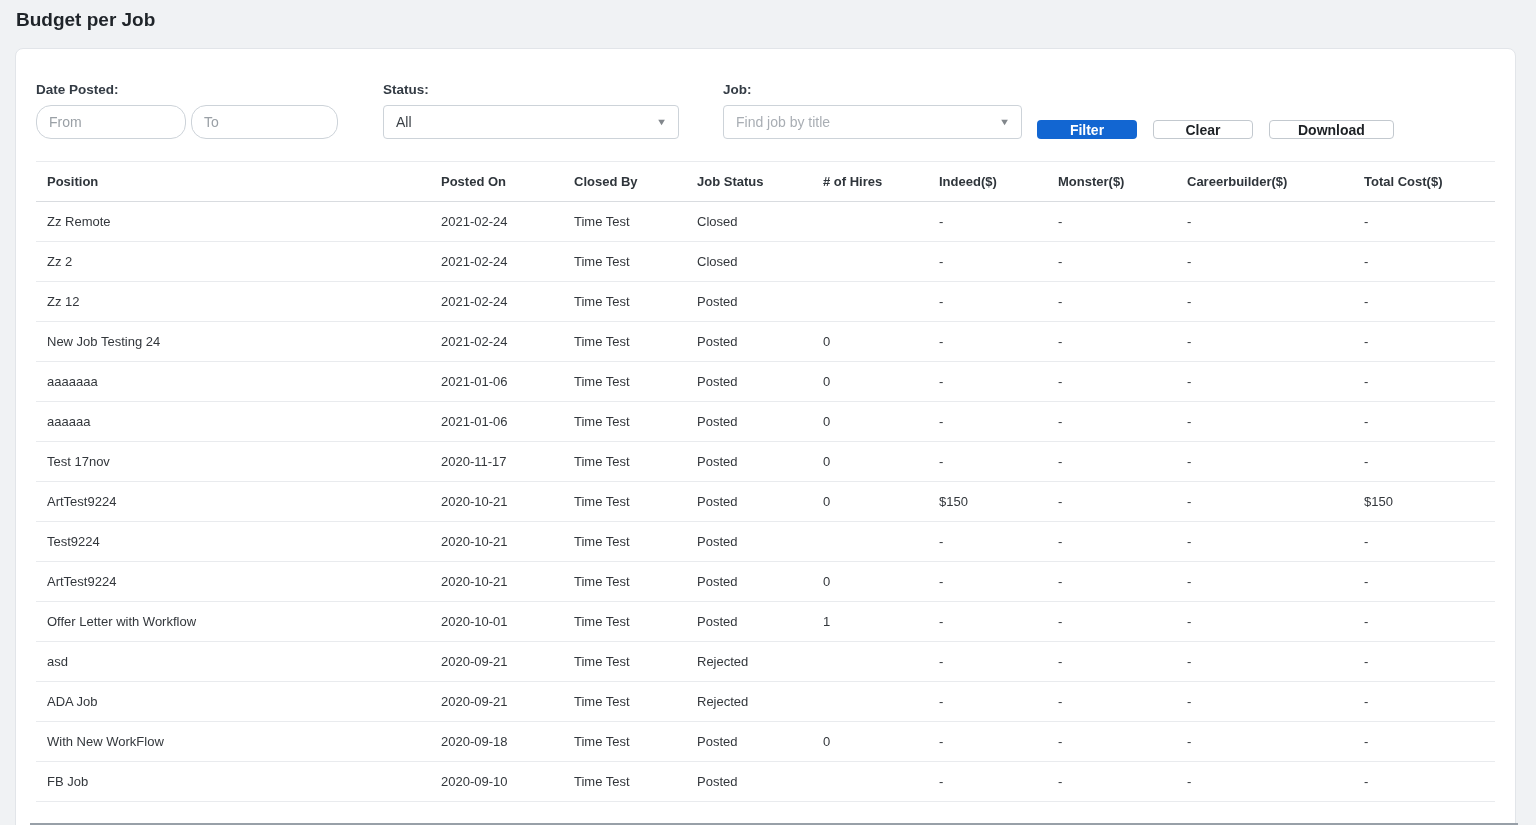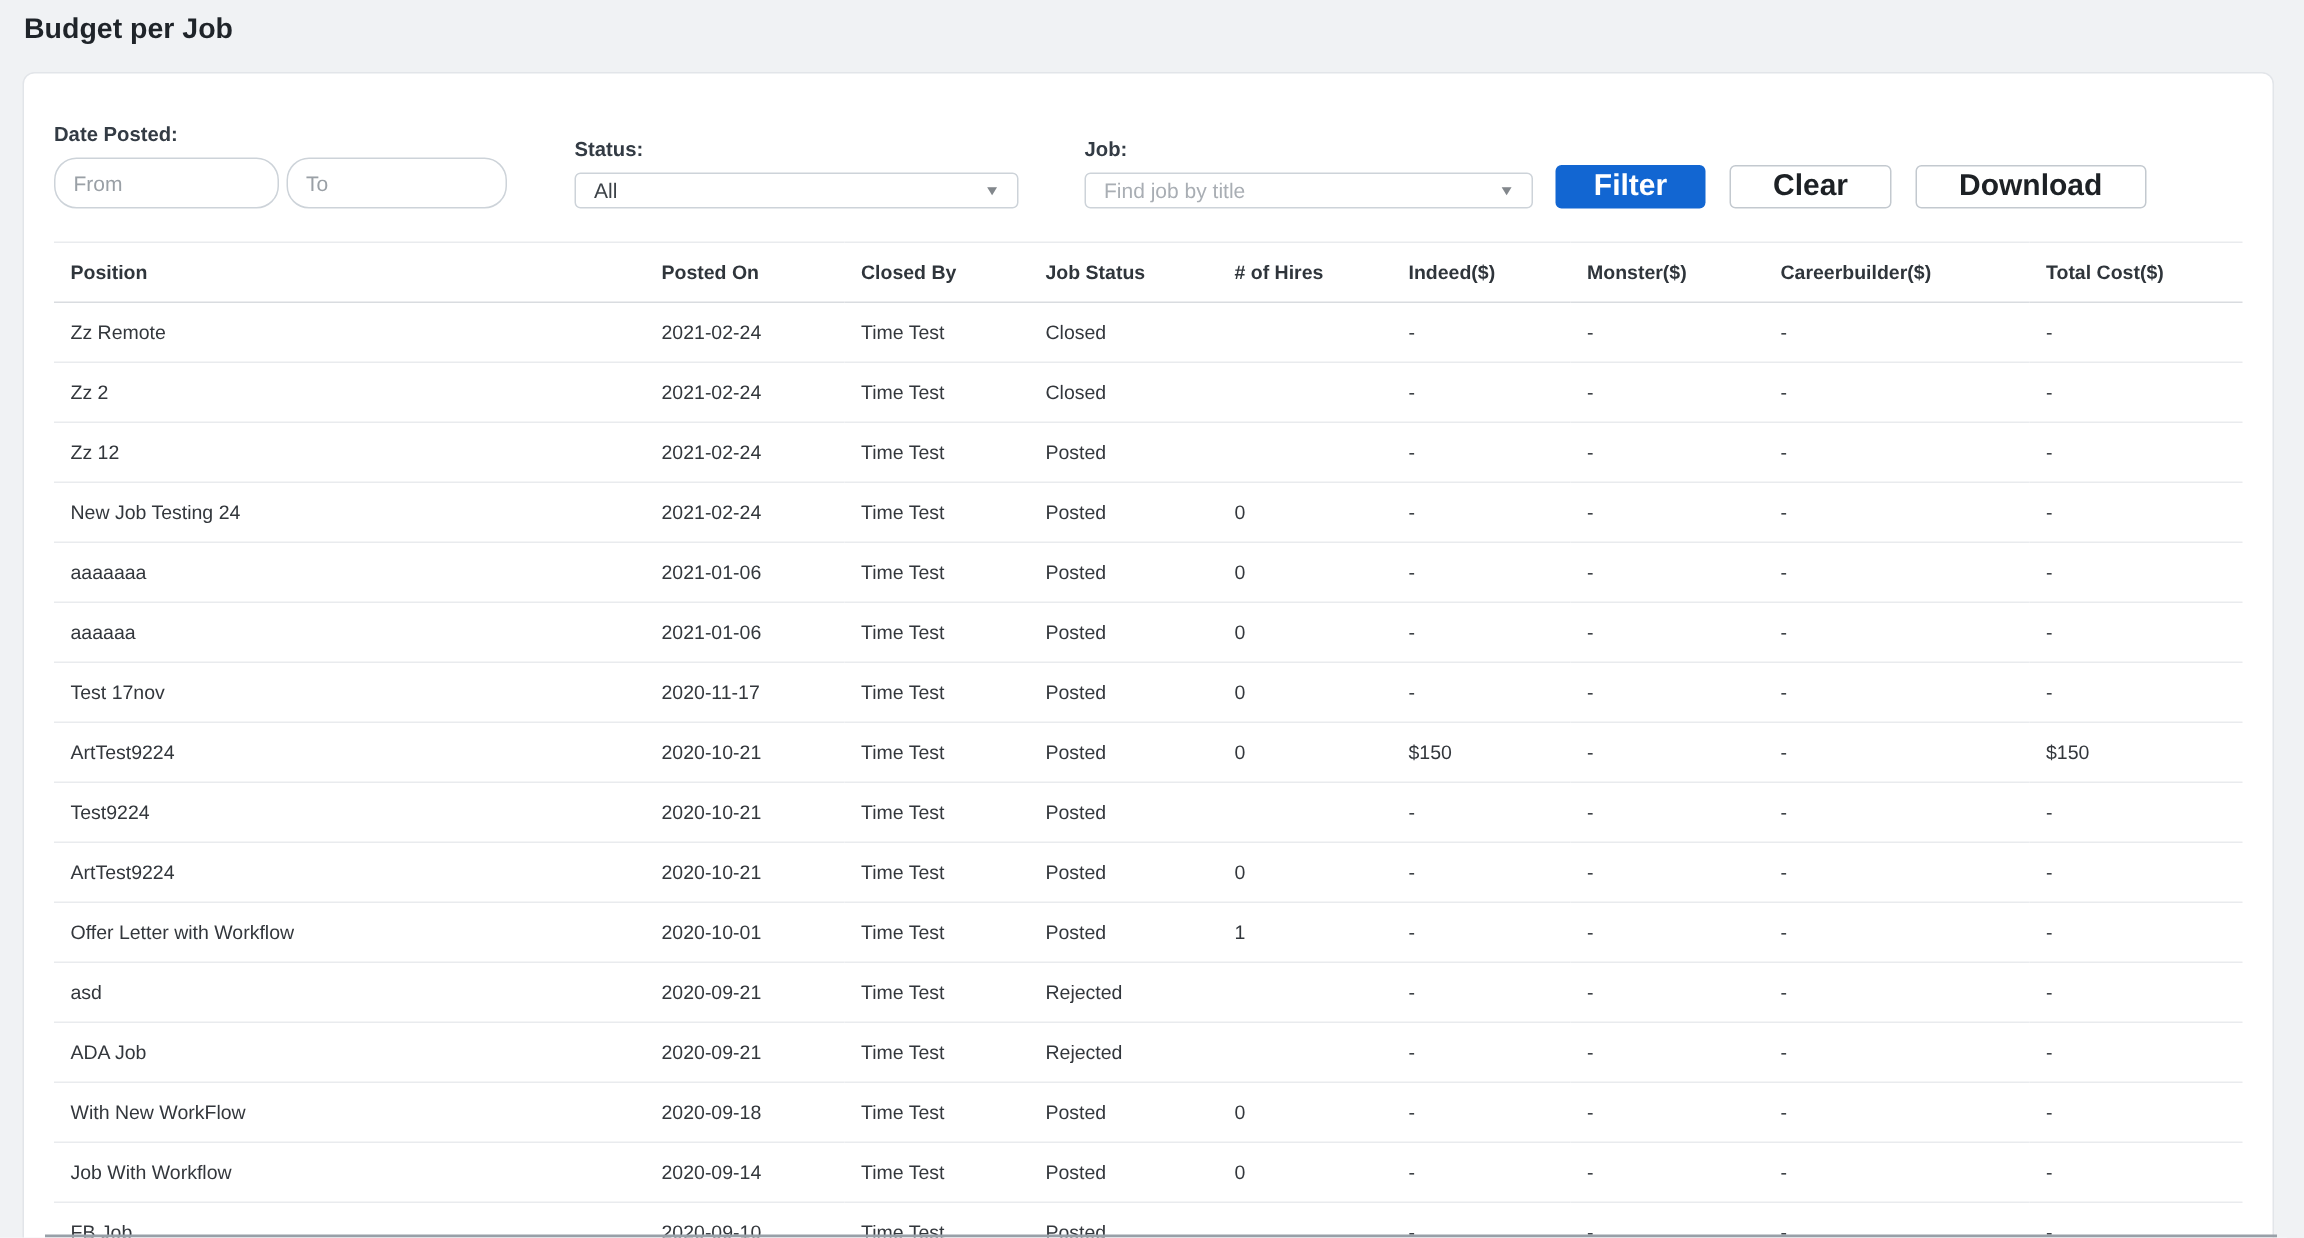--- a/index.html
+++ b/index.html
@@ -48,21 +48,21 @@
     font-family: "Liberation Sans", sans-serif;
     outline: none;
     background: #fff;
   }
   .text-input::placeholder { color: #9aa0a6; opacity: 1; }
   .input-from { width: 150px; }
   .input-to { width: 147px; }
   .group-status { margin-left: 45px; }
   .group-job { margin-left: 44px; }
   .select {
-    height: 24px;
+    height: 34px;
     border: 1px solid #cdd3d9;
     border-radius: 4px;
     padding: 0 12px;
     display: flex;
     align-items: center;
     justify-content: space-between;
     font-size: 14px;
     background: #fff;
     cursor: pointer;
   }
@@ -71,23 +71,23 @@
   .select-value { color: #3c4248; }
   .select-placeholder { color: #a9aeb4; }
   .caret {
     font-size: 9px;
     color: #82878c;
     line-height: 1;
     transform: scaleX(1.25);
   }
   .filter-buttons { display: flex; margin-left: 15px; }
   .btn {
-    height: 29px;
+    height: 19px;
     border-radius: 4px;
-    font-size: 20px;
+    font-size: 14px;
     font-weight: 700;
     font-family: "Liberation Sans", sans-serif;
     cursor: pointer;
   }
   .btn-primary {
     width: 100px;
     border: none;
     background: #1266d2;
     color: #ffffff;
   }
@@ -350,31 +350,20 @@
             <td>2020-09-18</td>
             <td>Time Test</td>
             <td>Posted</td>
             <td>0</td>
             <td>-</td>
             <td>-</td>
             <td>-</td>
             <td>-</td>
           </tr>
           <tr>
-            <td>Job With Workflow</td>
-            <td>2020-09-14</td>
-            <td>Time Test</td>
-            <td>Posted</td>
-            <td>0</td>
-            <td>-</td>
-            <td>-</td>
-            <td>-</td>
-            <td>-</td>
-          </tr>
-          <tr>
             <td>FB Job</td>
             <td>2020-09-10</td>
             <td>Time Test</td>
             <td>Posted</td>
             <td></td>
             <td>-</td>
             <td>-</td>
             <td>-</td>
             <td>-</td>
           </tr>

